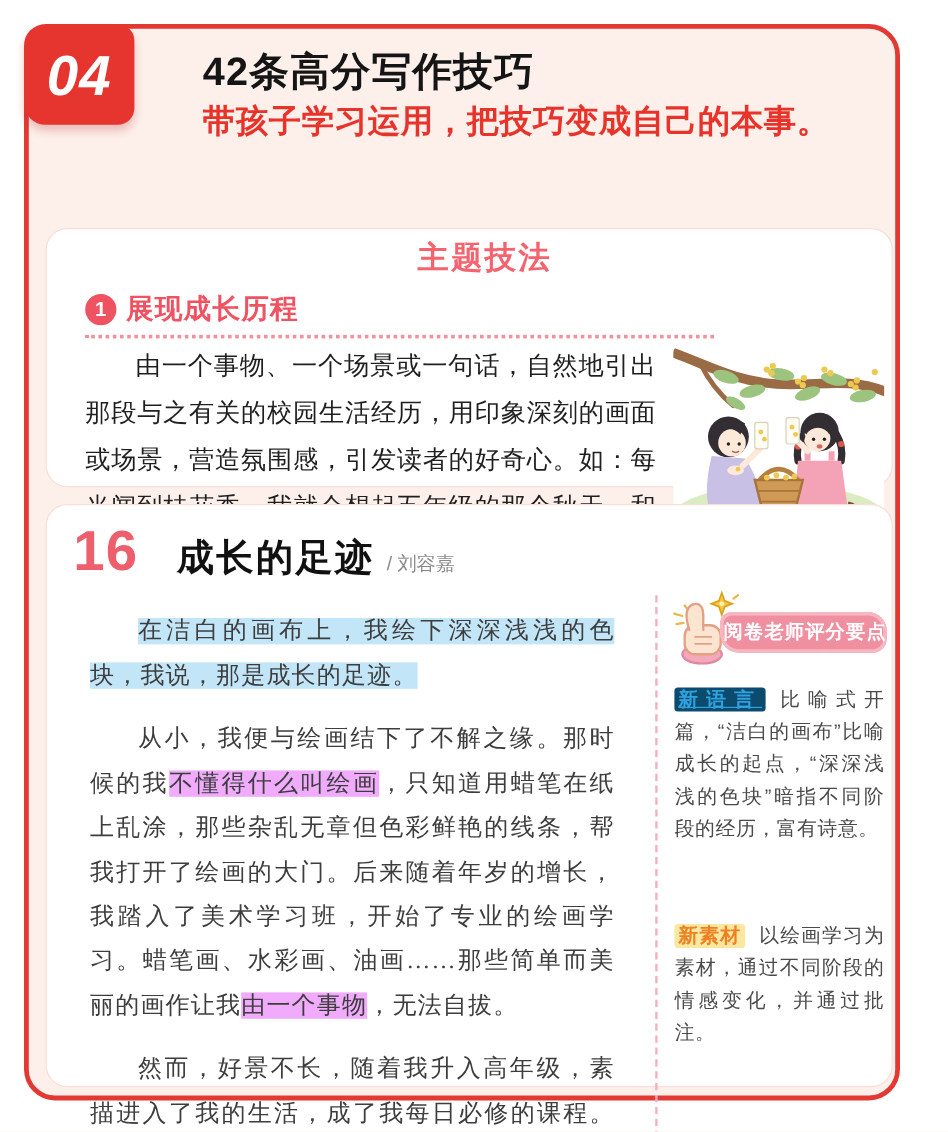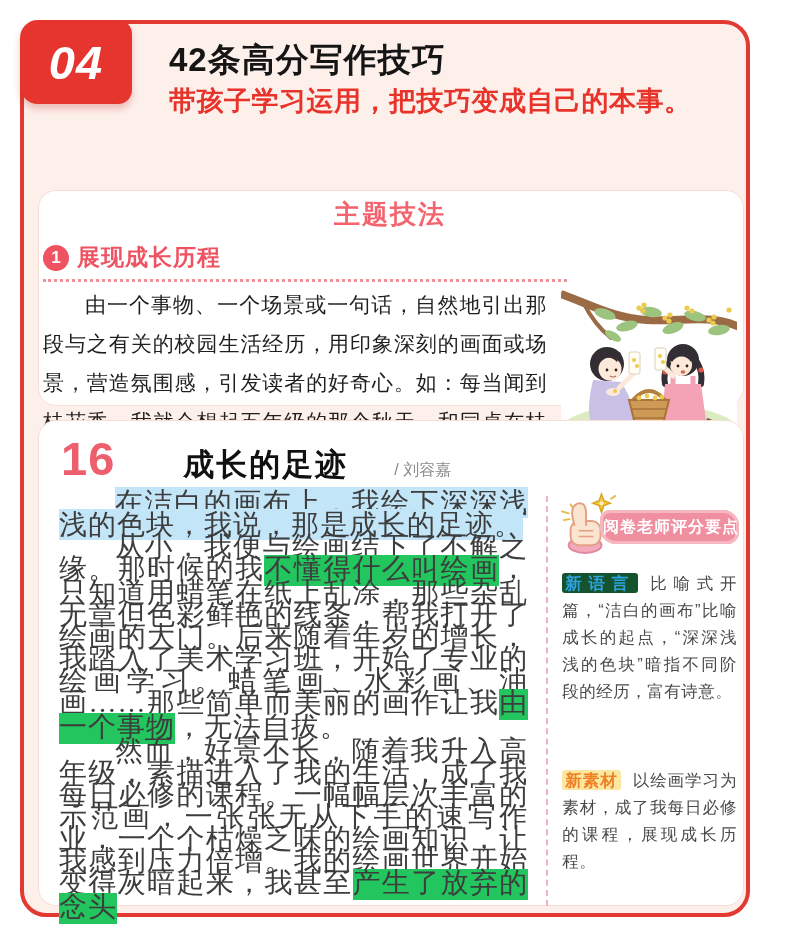--- a/index.html
+++ b/index.html
@@ -7,21 +7,21 @@
     width:790px;height:943px;position:relative;background:#ffffff;
     font-family:"Liberation Sans",sans-serif;overflow:hidden;
   }
   .container{
     position:absolute;left:20px;top:20px;width:730px;height:897px;
     background:#fdf0eb;border:4px solid #e23a33;border-radius:26px;
     box-sizing:border-box;
   }
   
   .badge{
-    position:absolute;left:-4px;top:-4px;width:112px;height:84px;
+    position:absolute;left:-4px;top:-4px;width:92px;height:84px;
     background:#e5352e;border-radius:18px 14px 14px 18px;
     display:flex;align-items:center;justify-content:center;
     box-shadow:0 5px 7px rgba(190,35,30,.25);z-index:3;
   }
   .badge span{
     color:#ffffff;font-size:47px;font-weight:800;font-style:italic;
     font-family:"Liberation Sans",sans-serif;letter-spacing:1px;
   }
   .hd{position:absolute;left:145px;top:14px;width:580px;}
   .hd-title{
@@ -30,21 +30,21 @@
   }
   .hd-sub{
     margin:8px 0 0 0;font-size:27px;line-height:37px;color:#e8332b;
     font-weight:700;letter-spacing:.5px;
   }
   
   .box{
     position:absolute;left:14px;width:706px;background:#ffffff;
     border:1px solid #f8ded6;border-radius:18px;box-sizing:border-box;
   }
-  .box1{top:166px;height:216px;padding:4px 6px 0 4px;}
+  .box1{top:166px;height:216px;padding:4px 6px 0 32px;}
   .box2{top:396px;height:486px;padding:10px 6px 0 20px;}
   .box1-title{
     margin:2px 0 0 0;text-align:center;font-size:26px;font-weight:800;
     color:#f4636e;letter-spacing:2px;
   }
   .tech-head{
     display:flex;align-items:center;gap:8px;margin-top:10px;
     width:524px;padding-bottom:6px;border-bottom:3px dotted #f0919c;
   }
   .num-circle{
@@ -57,36 +57,36 @@
   .tech-text{
     width:516px;margin:0;font-family:"Liberation Serif",serif;
     font-size:21px;line-height:39px;color:#1f1f1f;text-align:justify;
     text-indent:2em;letter-spacing:.5px;
   }
   .illus{
     margin-left:14px;width:176px;height:164px;border-radius:6px;
     overflow:hidden;flex:0 0 176px;margin-top:2px;
   }
   
-  .essay-head{display:flex;align-items:baseline;margin-left:2px;gap:36px;}
+  .essay-head{display:flex;align-items:baseline;margin-left:2px;}
   .essay-num{font-size:47px;font-weight:800;color:#ee5f6d;letter-spacing:1px;}
   .essay-title{
     margin-left:32px;font-size:31px;font-weight:800;color:#111;
     font-family:"Liberation Serif",serif;letter-spacing:2px;
   }
   .essay-author{margin-left:10px;font-size:16px;color:#8a8a8a;}
   .essay-cols{display:flex;margin-top:6px;}
   .essay-text{width:478px;}
   .essay-p{
-    margin:0;font-family:"Liberation Serif",serif;font-size:28px;
-    line-height:22px;color:#3d3d3d;text-align:justify;text-indent:2em;
+    margin:16px;font-family:"Liberation Serif",serif;font-size:20px;
+    line-height:37px;color:#3d3d3d;text-align:justify;text-indent:2em;
     letter-spacing:1px;
   }
   .hl-blue{background:#c3e5f8;}
-  .hl-yellow{background:#22c55e;font-family:Liberation Mono, monospace;}
+  .hl-yellow{background:#f0abfc;}
   .v-divider{
     border-left:2px dashed #f4b0bd;margin:4px 0 14px 18px;align-self:stretch;
   }
   .sidebar{margin-left:14px;width:178px;}
   .sidebar-head{position:relative;height:62px;margin-top:2px;}
   .thumb-icon{position:absolute;left:-4px;top:-2px;width:58px;height:62px;}
   .banner{
     position:absolute;left:38px;top:16px;right:-2px;height:34px;
     background:#f08fa0;border-radius:10px 16px 12px 16px;
     box-shadow:0 0 0 3px #f6b7c1 inset;
@@ -98,21 +98,21 @@
   }
   .note{
     margin-top:14px;font-size:16.5px;line-height:27px;color:#4a4a4a;
     text-align:justify;letter-spacing:.5px;
   }
   .note + .note{margin-top:62px;}
   .note-label{
     display:inline;padding:1px 3px;margin-right:12px;font-weight:800;
     border-radius:3px;
   }
-  .note-label.blue{color:#2ea2df;background:#14532d;}
+  .note-label.blue{color:#2ea2df;background:#0c4a6e;text-decoration:underline;}
   .note-label.orange{color:#ef7f23;background:#fbe8a0;}
 </style>
 </head>
 <body>
 
 <div class="container">
 
   <div class="badge">
     <span>04</span>
   </div>
@@ -257,19 +257,19 @@
               <path d="M17,34 Q11,16 20,12 Q30,9 29,26 L29,34" fill="#fce5d0" stroke="#e2a184" stroke-width="2" stroke-linecap="round"></path>
               <path d="M22,40 l14,0 M22,46 l14,0" stroke="#e2a184" stroke-width="1.5" stroke-linecap="round"></path>
             </svg>
           </span>
           <span class="banner">
             <span>阅卷老师评分要点</span>
           </span>
         </div>
         <div>
             <div class="note"><span class="note-label blue">新语言</span><span>比喻式开篇，“洁白的画布”比喻成长的起点，“深深浅浅的色块”暗指不同阶段的经历，富有诗意。</span></div>
-            <div class="note"><span class="note-label orange">新素材</span><span>以绘画学习为素材，成了我每日必修的课程，展现成长历程。</span></div>
+            <div class="note"><span class="note-label orange">新素材</span><span>以绘画学习为素材，通过不同阶段的情感变化，并通过批注。</span></div>
           </div>
       </aside>
     </div>
   </section>
 
 </div>
 
 </body></html>

